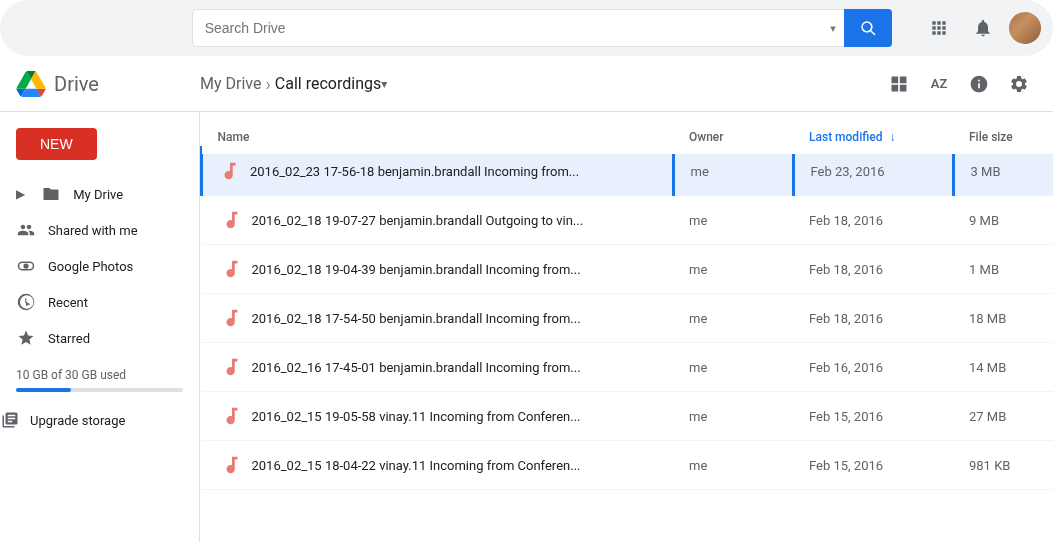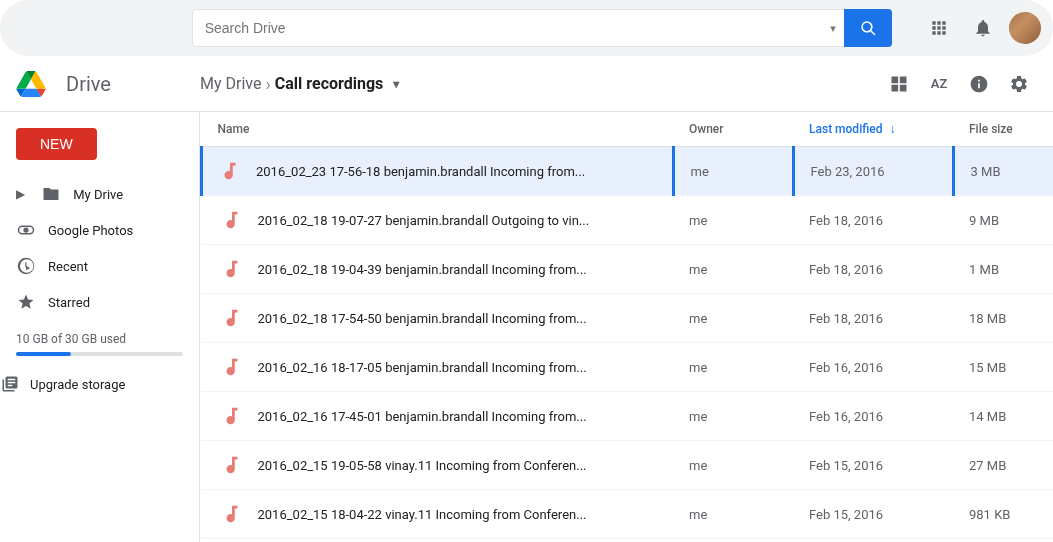--- a/index.html
+++ b/index.html
@@ -104,45 +104,44 @@
       min-width: 160px;
     }
     .drive-logo {
       width: 30px;
       height: 26px;
     }
     .drive-label {
       font-size: 20px;
       color: #5f6368;
       font-weight: 400;
-      margin-left: 12px;
     }
     .breadcrumb {
       display: flex;
       align-items: center;
       gap: 4px;
       flex: 1;
       font-size: 16px;
     }
     .breadcrumb-item {
       color: #5f6368;
       cursor: pointer;
       font-weight: 400;
     }
     .breadcrumb-sep {
       color: #5f6368;
       font-size: 18px;
       font-weight: 300;
     }
     .breadcrumb-current {
       color: #202124;
-      font-weight: 700;
-      display: flex;
-      align-items: center;
-      gap: 10px;
+      font-weight: 400;
+      display: flex;
+      align-items: center;
+      gap: 0;
       cursor: pointer;
     }
     .breadcrumb-dropdown {
       font-size: 12px;
       color: #5f6368;
     }
     .header-actions {
       display: flex;
       align-items: center;
       gap: 4px;
@@ -256,21 +255,21 @@
     }
     .file-table th {
       padding: 10px 16px;
       text-align: left;
       font-size: 12px;
       color: #5f6368;
       font-weight: 500;
       border-bottom: 1px solid #e0e0e0;
       white-space: nowrap;
       position: sticky;
-      top: 0;
+      top: 8px;
       background: #fff;
       z-index: 1;
     }
     .file-table th.sortable {
       cursor: pointer;
       color: #1a73e8;
     }
     .sort-arrow {
       margin-left: 4px;
       font-size: 12px;
@@ -279,21 +278,21 @@
       padding: 10px 16px;
       border-bottom: 1px solid #f1f3f4;
       font-size: 13px;
       vertical-align: middle;
     }
     .file-row-selected td { background: #e8f0fe; border-left: 3px solid #1a73e8; }
     .file-row-selected td:first-child { padding-left: 13px; }
     .name-cell {
       display: flex;
       align-items: center;
-      gap: 12px;
+      gap: 6px;
     }
     .file-icon {
       width: 28px;
       height: 28px;
       display: flex;
       align-items: center;
       justify-content: center;
       flex-shrink: 0;
       font-size: 20px;
       color: #e67c73;
@@ -394,20 +393,28 @@
     <div class="sidebar-item has-arrow">
       <span class="sidebar-arrow">▶</span>
       <span class="sidebar-icon">
         <svg width="18" height="18" viewBox="0 0 24 24" fill="#5f6368">
             <path d="M10 4H2v16h20V6H12l-2-2z"></path>
           </svg>
       </span>
       <span>My Drive</span>
     </div>
 
+    <div class="sidebar-item">
+      <span class="sidebar-icon">
+        <svg width="18" height="18" viewBox="0 0 24 24" fill="#5f6368">
+            <path d="M16 11c1.66 0 2.99-1.34 2.99-3S17.66 5 16 5c-1.66 0-3 1.34-3 3s1.34 3 3 3zm-8 0c1.66 0 2.99-1.34 2.99-3S9.66 5 8 5C6.34 5 5 6.34 5 8s1.34 3 3 3zm0 2c-2.33 0-7 1.17-7 3.5V19h14v-2.5c0-2.33-4.67-3.5-7-3.5zm8 0c-.29 0-.62.02-.97.05 1.16.84 1.97 1.97 1.97 3.45V19h6v-2.5c0-2.33-4.67-3.5-7-3.5z"></path>
+          </svg>
+      </span>
+      <span>Shared with me</span>
+    </div>
 
     <div class="sidebar-item">
       <span class="sidebar-icon">
         <svg width="18" height="18" viewBox="0 0 24 24" fill="#5f6368">
             <circle cx="12" cy="12" r="3.5"></circle>
             <path d="M2 12a5 5 0 0 1 5-5h10a5 5 0 0 1 0 10H7a5 5 0 0 1-5-5z" fill="none" stroke="#5f6368" stroke-width="2"></path>
           </svg>
       </span>
       <span>Google Photos</span>
     </div>
@@ -529,35 +536,20 @@
     <td class="col-size">18 MB</td>
   </tr>
           <tr>
     <td>
       <div class="name-cell">
         <span class="file-icon">
           <svg width="22" height="22" viewBox="0 0 24 24">
             <path d="M12 3v9.28A4.5 4.5 0 0 0 10.5 12a4.5 4.5 0 1 0 4.5 4.5V6h3V3h-6z" fill="#e67c73"></path>
           </svg>
         </span>
-        <span class="file-name">2016_02_16 18-17-05 benjamin.brandall Incoming from...</span>
-      </div>
-    </td>
-    <td class="col-owner">me</td>
-    <td class="col-modified">Feb 16, 2016</td>
-    <td class="col-size">15 MB</td>
-  </tr>
-          <tr>
-    <td>
-      <div class="name-cell">
-        <span class="file-icon">
-          <svg width="22" height="22" viewBox="0 0 24 24">
-            <path d="M12 3v9.28A4.5 4.5 0 0 0 10.5 12a4.5 4.5 0 1 0 4.5 4.5V6h3V3h-6z" fill="#e67c73"></path>
-          </svg>
-        </span>
         <span class="file-name">2016_02_16 17-45-01 benjamin.brandall Incoming from...</span>
       </div>
     </td>
     <td class="col-owner">me</td>
     <td class="col-modified">Feb 16, 2016</td>
     <td class="col-size">14 MB</td>
   </tr>
           <tr>
     <td>
       <div class="name-cell">

